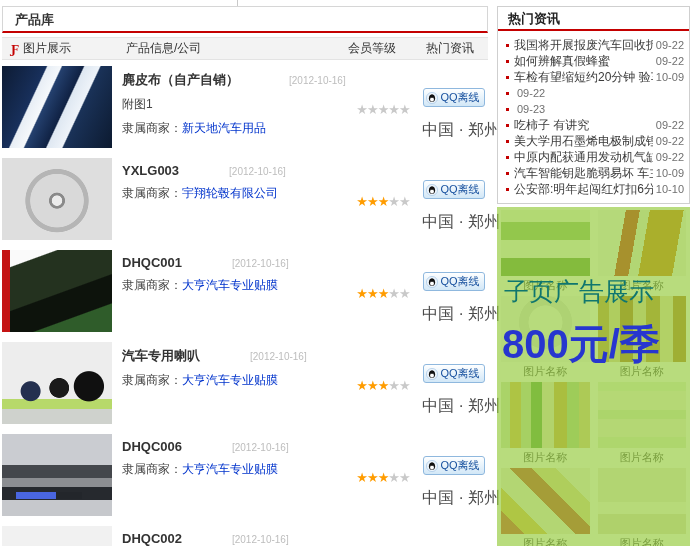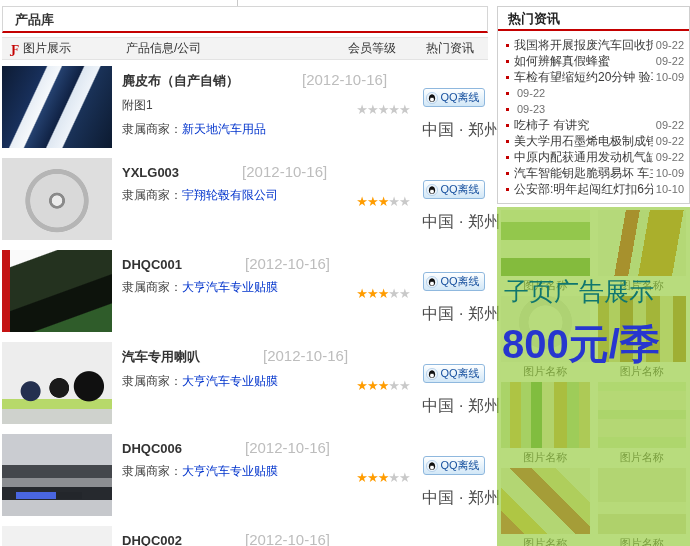--- a/index.html
+++ b/index.html
@@ -19,21 +19,21 @@
   .col-info  { width:222px; }
   .col-level { width:78px; }
   .col-online{ width:62px; }
   .corner-icon { color:#c40000; font-weight:bold; font-size:13px; font-family:"Liberation Serif",serif; }
 
   .row { display:flex; margin-top:6px; height:86px; }
   .p-img { width:110px; height:82px; flex:none; cursor:pointer; }
   .p-info { width:232px; padding-left:10px; font-size:12px; }
   .p-title-line { margin-top:5px; white-space:nowrap; }
   .p-title { font-size:13px; font-weight:bold; color:#333;margin-top:20px; }
-  .p-date { color:#bdbdbd; font-size:15px; margin-left:19px;padding-left:44px; }
+  .p-date { color:#bdbdbd; font-size:10px; margin-left:6px;padding-left:44px; }
   .p-line { margin-top:7px; color:#444; }
   .merchant-link { color:#0033cc; cursor:pointer; text-decoration:none; }
   .p-stars { width:78px; text-align:center; padding-top:36px; font-size:13px; letter-spacing:-1px; white-space:nowrap; }
   .star-on  { color:#ff9c00; }
   .star-off { color:#c9c9c9; }
   .p-online { width:64px; text-align:center; }
   .qq-btn { margin-top:22px; display:inline-flex; align-items:center; gap:2px; border:1px solid #8fb8de; border-radius:3px;
             background:linear-gradient(#feffff,#d2e7f7); padding:1px 4px 1px 2px; font-size:11px; color:#17509e;
             cursor:pointer; white-space:nowrap; }
   .p-loc { margin-top:12px; font-size:16px; color:#4a4a4a; white-space:nowrap; }

